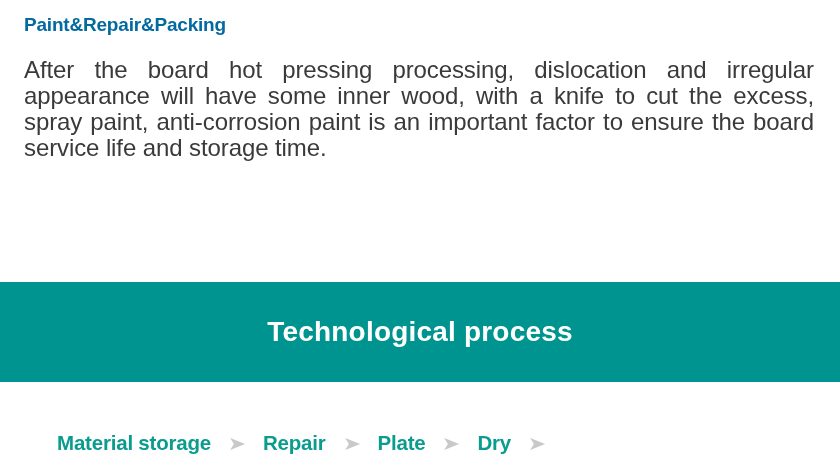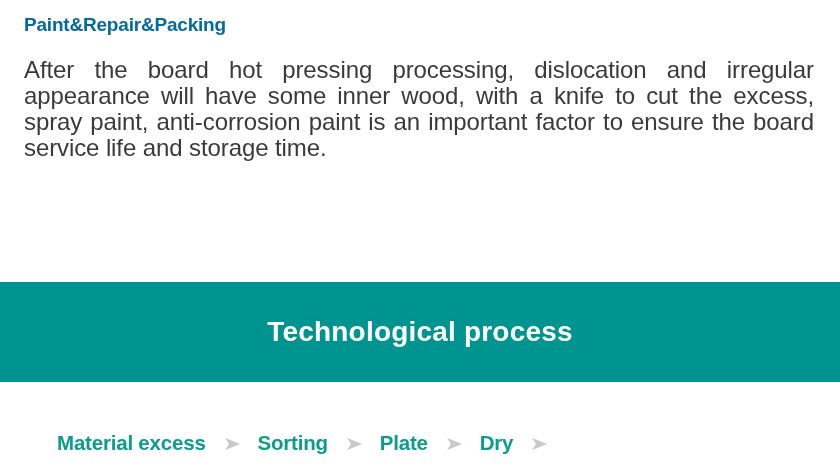--- a/index.html
+++ b/index.html
@@ -96,23 +96,23 @@
   <div class="section-intro">
     <h2 class="intro-title">Paint&amp;Repair&amp;Packing</h2>
     <p class="intro-body">After the board hot pressing processing, dislocation and irregular appearance will have some inner wood, with a knife to cut the excess, spray paint, anti-corrosion paint is an important factor to ensure the board service life and storage time.</p>
   </div>
 
   <div class="banner">
     <span class="banner-title">Technological process</span>
   </div>
 
   <div class="flow">
-    <span class="flow-step">Material excess</span>
+    <span class="flow-step">Material storage</span>
     <span class="flow-arrow">➤</span>
-    <span class="flow-step">Sorting</span>
+    <span class="flow-step">Repair</span>
     <span class="flow-arrow">➤</span>
     <span class="flow-step">Plate</span>
     <span class="flow-arrow">➤</span>
     <span class="flow-step">Dry</span>
     <span class="flow-arrow">➤</span>
   </div>
 
 </div>
 
 </body></html>

